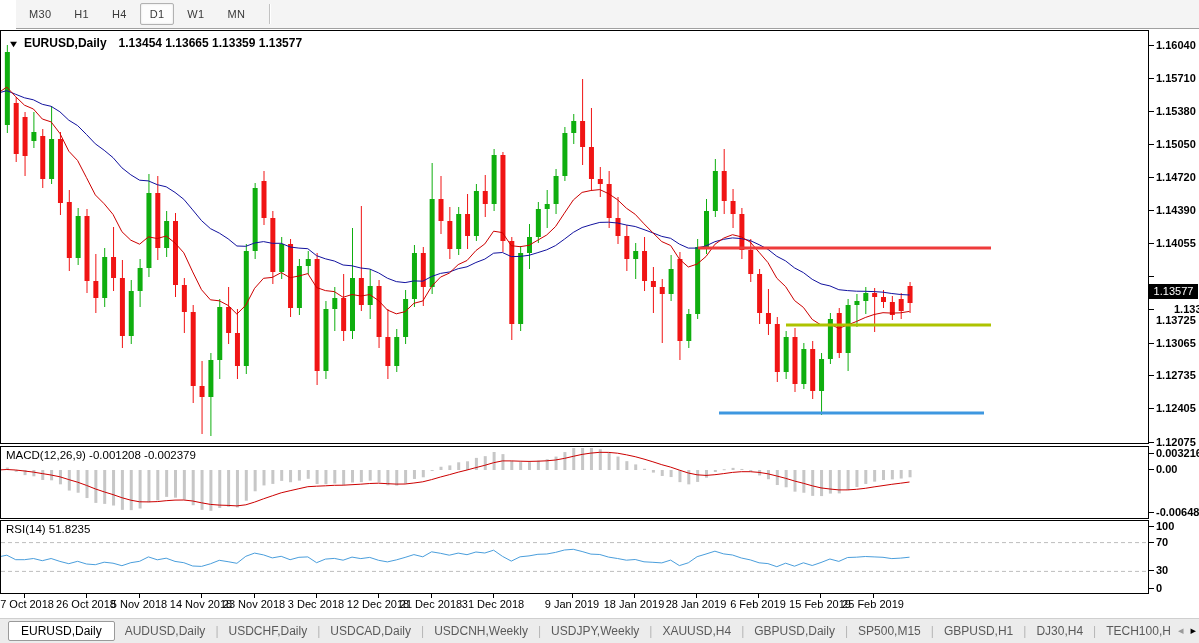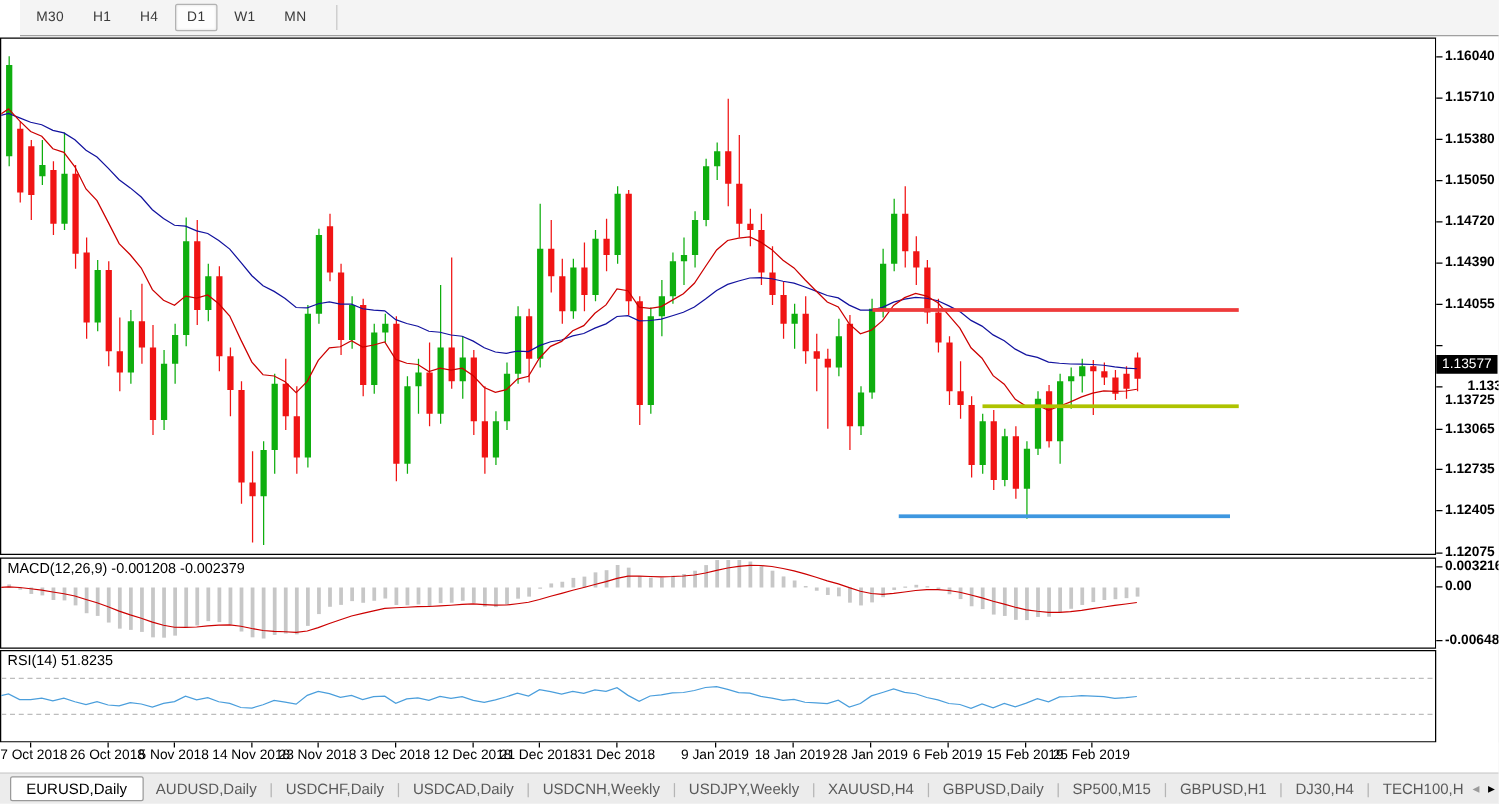--- a/index.html
+++ b/index.html
@@ -269,20 +269,23 @@
         <rect x="897.6999999999999" y="267.9999999999994" width="5" height="12.000000000000853" fill="#f01414"></rect>
         <line x1="909.05" x2="909.05" y1="250.999999999999" y2="282" stroke="#f01414" stroke-width="1"></line>
         <rect x="906.55" y="254.99999999999855" width="5" height="17.00000000000037" fill="#f01414"></rect>
         <polyline points="-3.0,62.0 5.8,59.7 14.7,63.3 23.5,66.8 32.4,68.8 41.3,73.3 50.1,75.3 58.9,80.8 67.8,89.2 76.6,94.6 85.5,103.5 94.3,112.8 103.2,119.3 112.0,126.6 120.9,136.8 129.8,143.8 138.6,149.2 147.4,149.9 156.3,153.7 165.2,155.8 174.0,161.4 182.8,168.3 191.7,178.9 200.5,189.6 209.4,197.6 218.3,202.1 227.1,207.8 235.9,215.0 244.8,215.3 253.6,212.0 262.5,210.6 271.3,212.3 280.2,212.3 289.1,216.0 297.9,217.1 306.8,217.7 315.6,224.7 324.4,227.8 333.3,230.0 342.1,234.0 351.0,234.8 359.8,237.0 368.7,238.0 377.6,241.9 386.4,247.2 395.3,250.6 404.1,251.6 412.9,249.9 421.8,250.2 430.6,245.5 439.5,242.4 448.3,241.0 457.2,237.7 466.0,235.8 474.9,231.5 483.8,228.1 492.6,222.2 501.4,221.5 510.3,225.6 519.1,225.4 528.0,224.3 536.9,221.6 545.7,218.8 554.5,214.6 563.4,208.2 572.3,201.4 581.1,196.5 589.9,193.8 598.8,191.4 607.6,191.2 616.5,192.0 625.4,194.0 634.2,195.5 643.0,198.6 651.9,201.9 660.8,205.4 669.6,207.3 678.4,213.1 687.3,217.1 696.1,217.1 705.0,214.9 713.9,210.7 722.7,208.3 731.5,206.9 740.4,207.6 749.3,209.6 758.1,213.7 766.9,218.3 775.8,225.3 784.6,229.9 793.5,236.9 802.4,241.6 811.2,248.3 820.0,252.9 828.9,254.9 837.8,258.7 846.6,259.6 855.4,260.2 864.3,260.3 873.1,260.6 882.0,261.2 890.8,262.5 899.7,263.5 908.5,264.0" fill="none" stroke="#12129e" stroke-width="1"></polyline>
         <polyline points="-3.0,62.0 5.8,56.1 14.7,65.7 23.5,74.2 32.4,78.0 41.3,88.0 50.1,90.9 58.9,102.4 67.8,120.2 76.6,129.5 85.5,146.7 94.3,163.9 103.2,172.8 112.0,183.4 120.9,200.7 129.8,209.2 138.6,213.2 147.4,205.9 156.3,207.5 165.2,205.0 174.0,212.0 182.8,221.8 191.7,240.9 200.5,258.7 209.4,268.8 218.3,269.8 227.1,274.4 235.9,283.1 244.8,274.1 253.6,257.3 262.5,247.3 271.3,246.4 280.2,241.6 289.1,246.7 297.9,245.0 306.8,242.6 315.6,256.5 324.4,259.6 333.3,260.6 342.1,266.3 351.0,263.5 359.8,265.0 368.7,263.6 377.6,269.6 386.4,279.0 395.3,282.8 404.1,280.7 412.9,272.3 421.8,270.0 430.6,255.4 439.5,246.1 448.3,242.1 457.2,233.6 466.0,229.5 474.9,219.6 483.8,212.9 492.6,200.2 501.4,201.6 510.3,214.7 519.1,215.7 528.0,214.3 536.9,209.1 545.7,204.0 554.5,195.6 563.4,182.2 572.3,169.0 581.1,161.4 589.9,159.5 598.8,158.6 607.6,162.7 616.5,168.7 625.4,177.2 634.2,183.3 643.0,192.8 651.9,201.8 660.8,210.6 669.6,214.5 678.4,228.1 687.3,236.0 696.1,233.1 705.0,225.5 713.9,213.3 722.7,207.1 731.5,203.7 740.4,205.9 749.3,211.2 758.1,221.3 766.9,231.5 775.8,247.2 784.6,255.6 793.5,269.5 802.4,276.4 811.2,288.4 820.0,294.0 828.9,293.2 837.8,297.3 846.6,294.0 855.4,290.5 864.3,286.5 873.1,283.5 882.0,281.7 890.8,282.1 899.7,281.8 908.5,280.4" fill="none" stroke="#cc0000" stroke-width="1"></polyline>
         <rect x="697" y="215.5000000000005" width="293" height="3" fill="#ee3b3b"></rect>
         <rect x="785" y="292.4999999999987" width="205" height="3" fill="#aec300"></rect>
         <rect x="718" y="380.5000000000001" width="265" height="3" fill="#3e97e0"></rect>
       </svg>
   </div>
+  <div id="chart-title" class="pane-label">
+    <span id="symbol-dd">▼</span><span>EURUSD,Daily</span><span class="ohlc">1.13454 1.13665 1.13359 1.13577</span>
+  </div>
 
   <div id="macd-pane" class="pane">
     <svg id="macd-svg" width="1147" height="71">
         <rect x="-4" y="23" width="3" height="1" fill="#c7c7c7"></rect>
         <rect x="4.85" y="20.547008547008616" width="3" height="2.452991452991384" fill="#c7c7c7"></rect>
         <rect x="13.7" y="23" width="3" height="1.7556675676333455" fill="#c7c7c7"></rect>
         <rect x="22.549999999999997" y="23" width="3" height="5.152700503249786" fill="#c7c7c7"></rect>
         <rect x="31.4" y="23" width="3" height="6.319575874422778" fill="#c7c7c7"></rect>
         <rect x="40.25" y="23" width="3" height="9.973742323352575" fill="#c7c7c7"></rect>
         <rect x="49.099999999999994" y="23" width="3" height="10.329869970539534" fill="#c7c7c7"></rect>
@@ -427,20 +430,30 @@
     </div>
   <div id="price-badge" style="top: 284px;">1.13577</div>
   <div id="macd-axis" class="axis-strip" style="top:446px;height:73px;">
       <div class="axis-tick" style="top: 7px;"></div>
       <div class="axis-label" style="top: 0px;">0.003216</div>
       <div class="axis-tick" style="top: 23px;"></div>
       <div class="axis-label" style="top: 16px;">0.00</div>
       <div class="axis-tick" style="top: 66px;"></div>
       <div class="axis-label" style="top: 59px;">-0.006485</div>
     </div>
+  <div id="rsi-axis" class="axis-strip" style="top:520px;height:74px;">
+      <div class="axis-tick" style="top: 6px;"></div>
+      <div class="axis-label" style="top: -1px;">100</div>
+      <div class="axis-tick" style="top: 22px;"></div>
+      <div class="axis-label" style="top: 15px;">70</div>
+      <div class="axis-tick" style="top: 50px;"></div>
+      <div class="axis-label" style="top: 43px;">30</div>
+      <div class="axis-tick" style="top: 68px;"></div>
+      <div class="axis-label" style="top: 61px;">0</div>
+    </div>
 
   <div id="date-axis">
       <div class="date-tick" style="left: 24px;"></div>
       <div class="date-label" style="left: 24px;">17 Oct 2018</div>
       <div class="date-tick" style="left: 86px;"></div>
       <div class="date-label" style="left: 86px;">26 Oct 2018</div>
       <div class="date-tick" style="left: 139px;"></div>
       <div class="date-label" style="left: 139px;">5 Nov 2018</div>
       <div class="date-tick" style="left: 201px;"></div>
       <div class="date-label" style="left: 201px;">14 Nov 2018</div>

